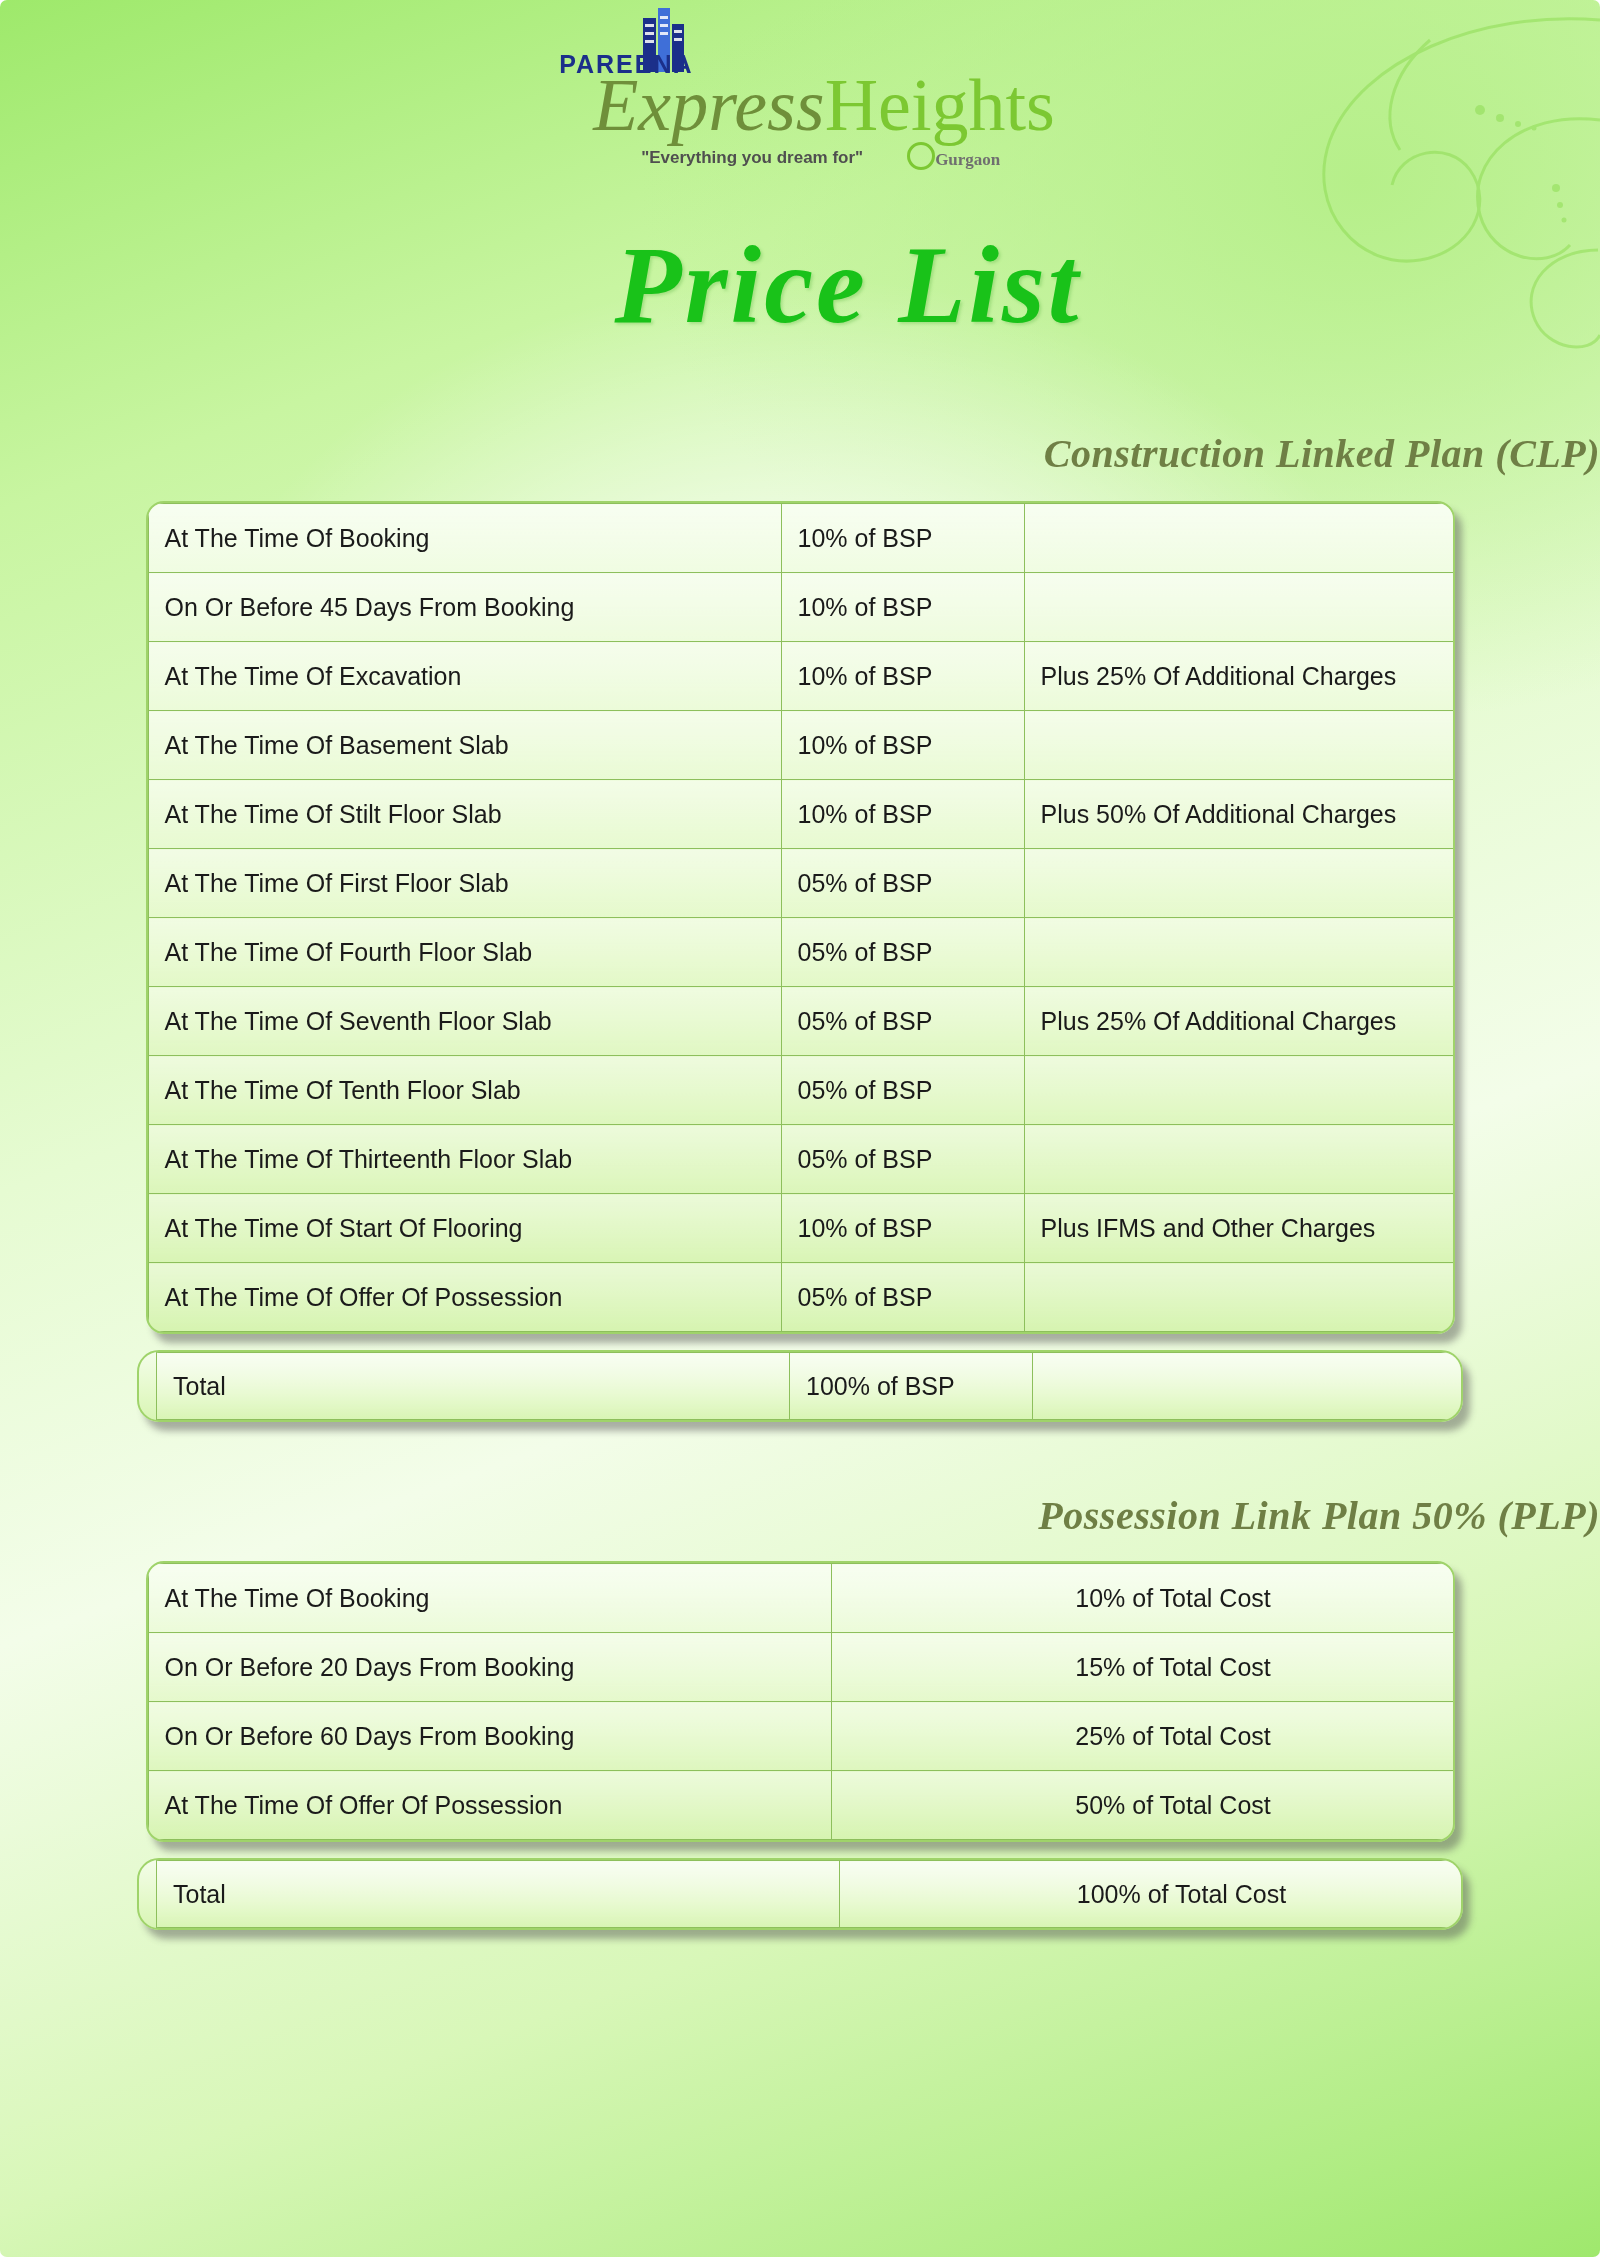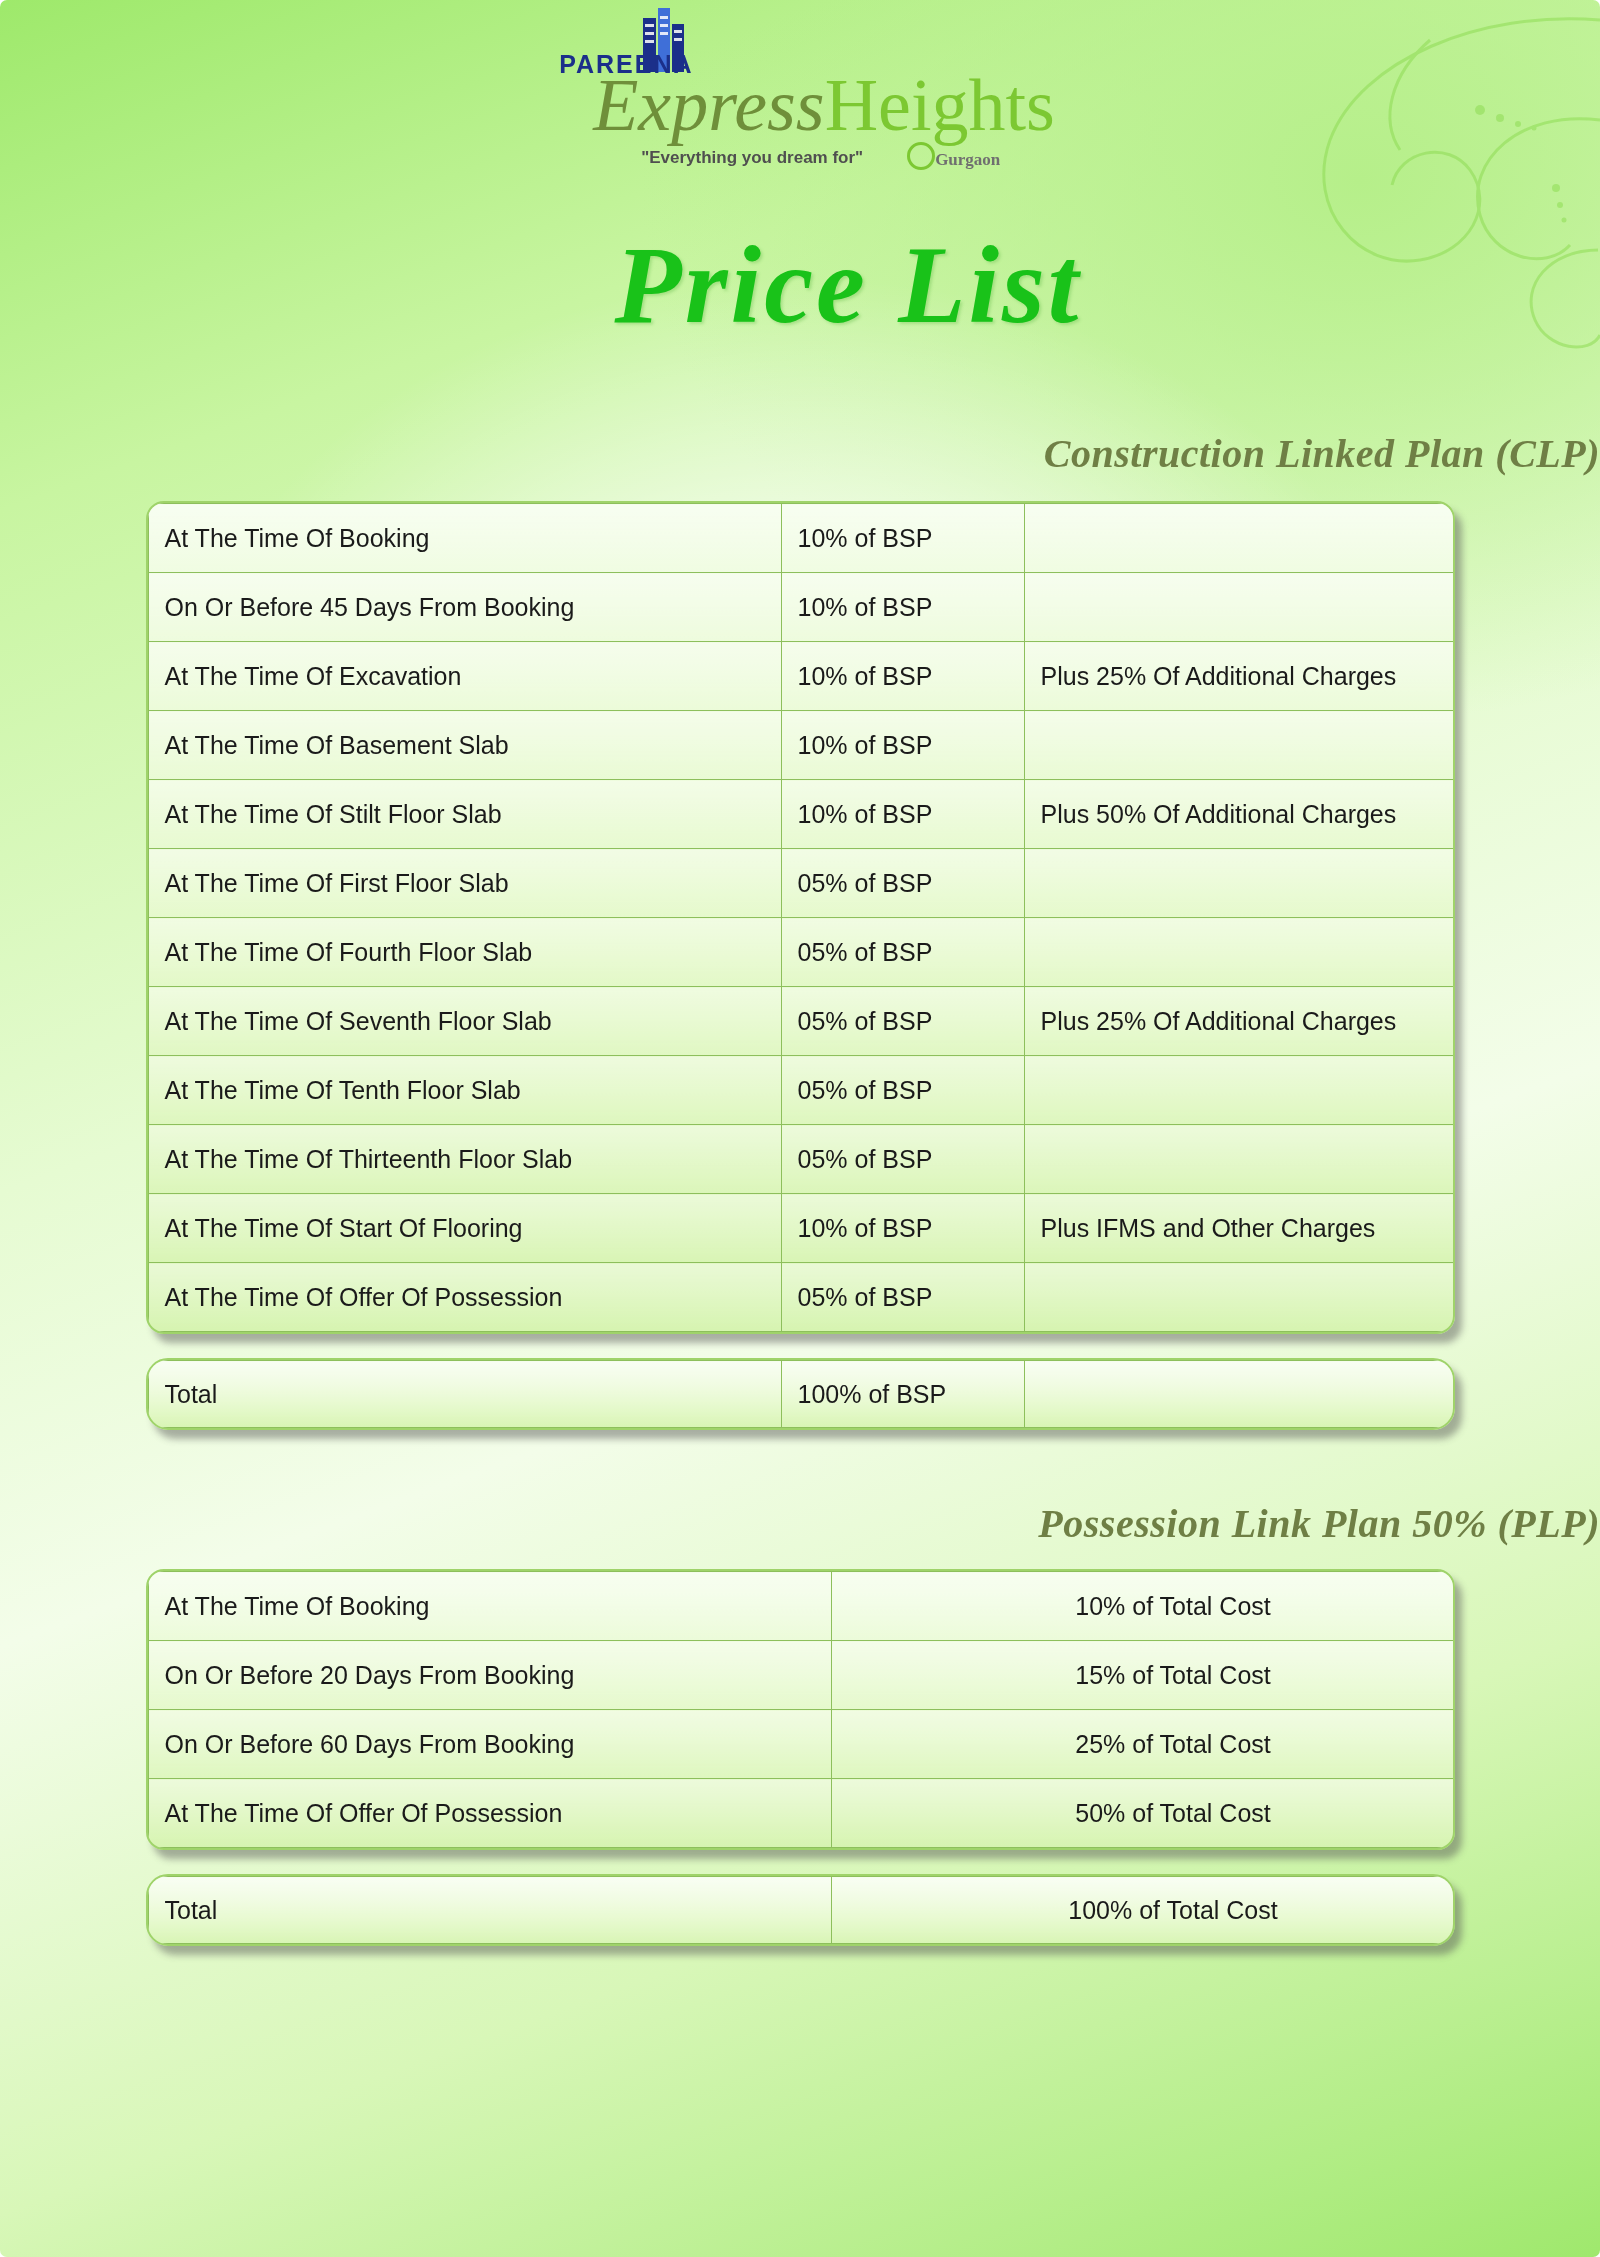--- a/index.html
+++ b/index.html
@@ -171,26 +171,27 @@
   }
   .clp td.c1 { width: 600px; }
   .clp td.c2 { width: 210px; }
   .clp td.c3 { width: 491px; }
 
   .plp td.c1 { width: 650px; }
   .plp td.c2 { width: 651px; text-align: center; }
 
   .total-wrap {
     width: 1305px;
-    margin: 24px auto 0 auto;
+    margin: 16px auto 0 auto;
     border-radius: 22px;
     box-shadow: 7px 9px 7px rgba(80,80,80,0.45);
     background: linear-gradient(180deg, #f4fdea 0%, #e4f9c9 60%, #d8f5b4 100%);
     border: 2px solid #9fd36a;
     overflow: hidden;
+    padding-left: 17px;
   }
   .total-wrap td { height: 66px; }
 
   .gap-lg { height: 70px; }
 </style>
 </head>
 <body>
 
 <div class="page">
 

